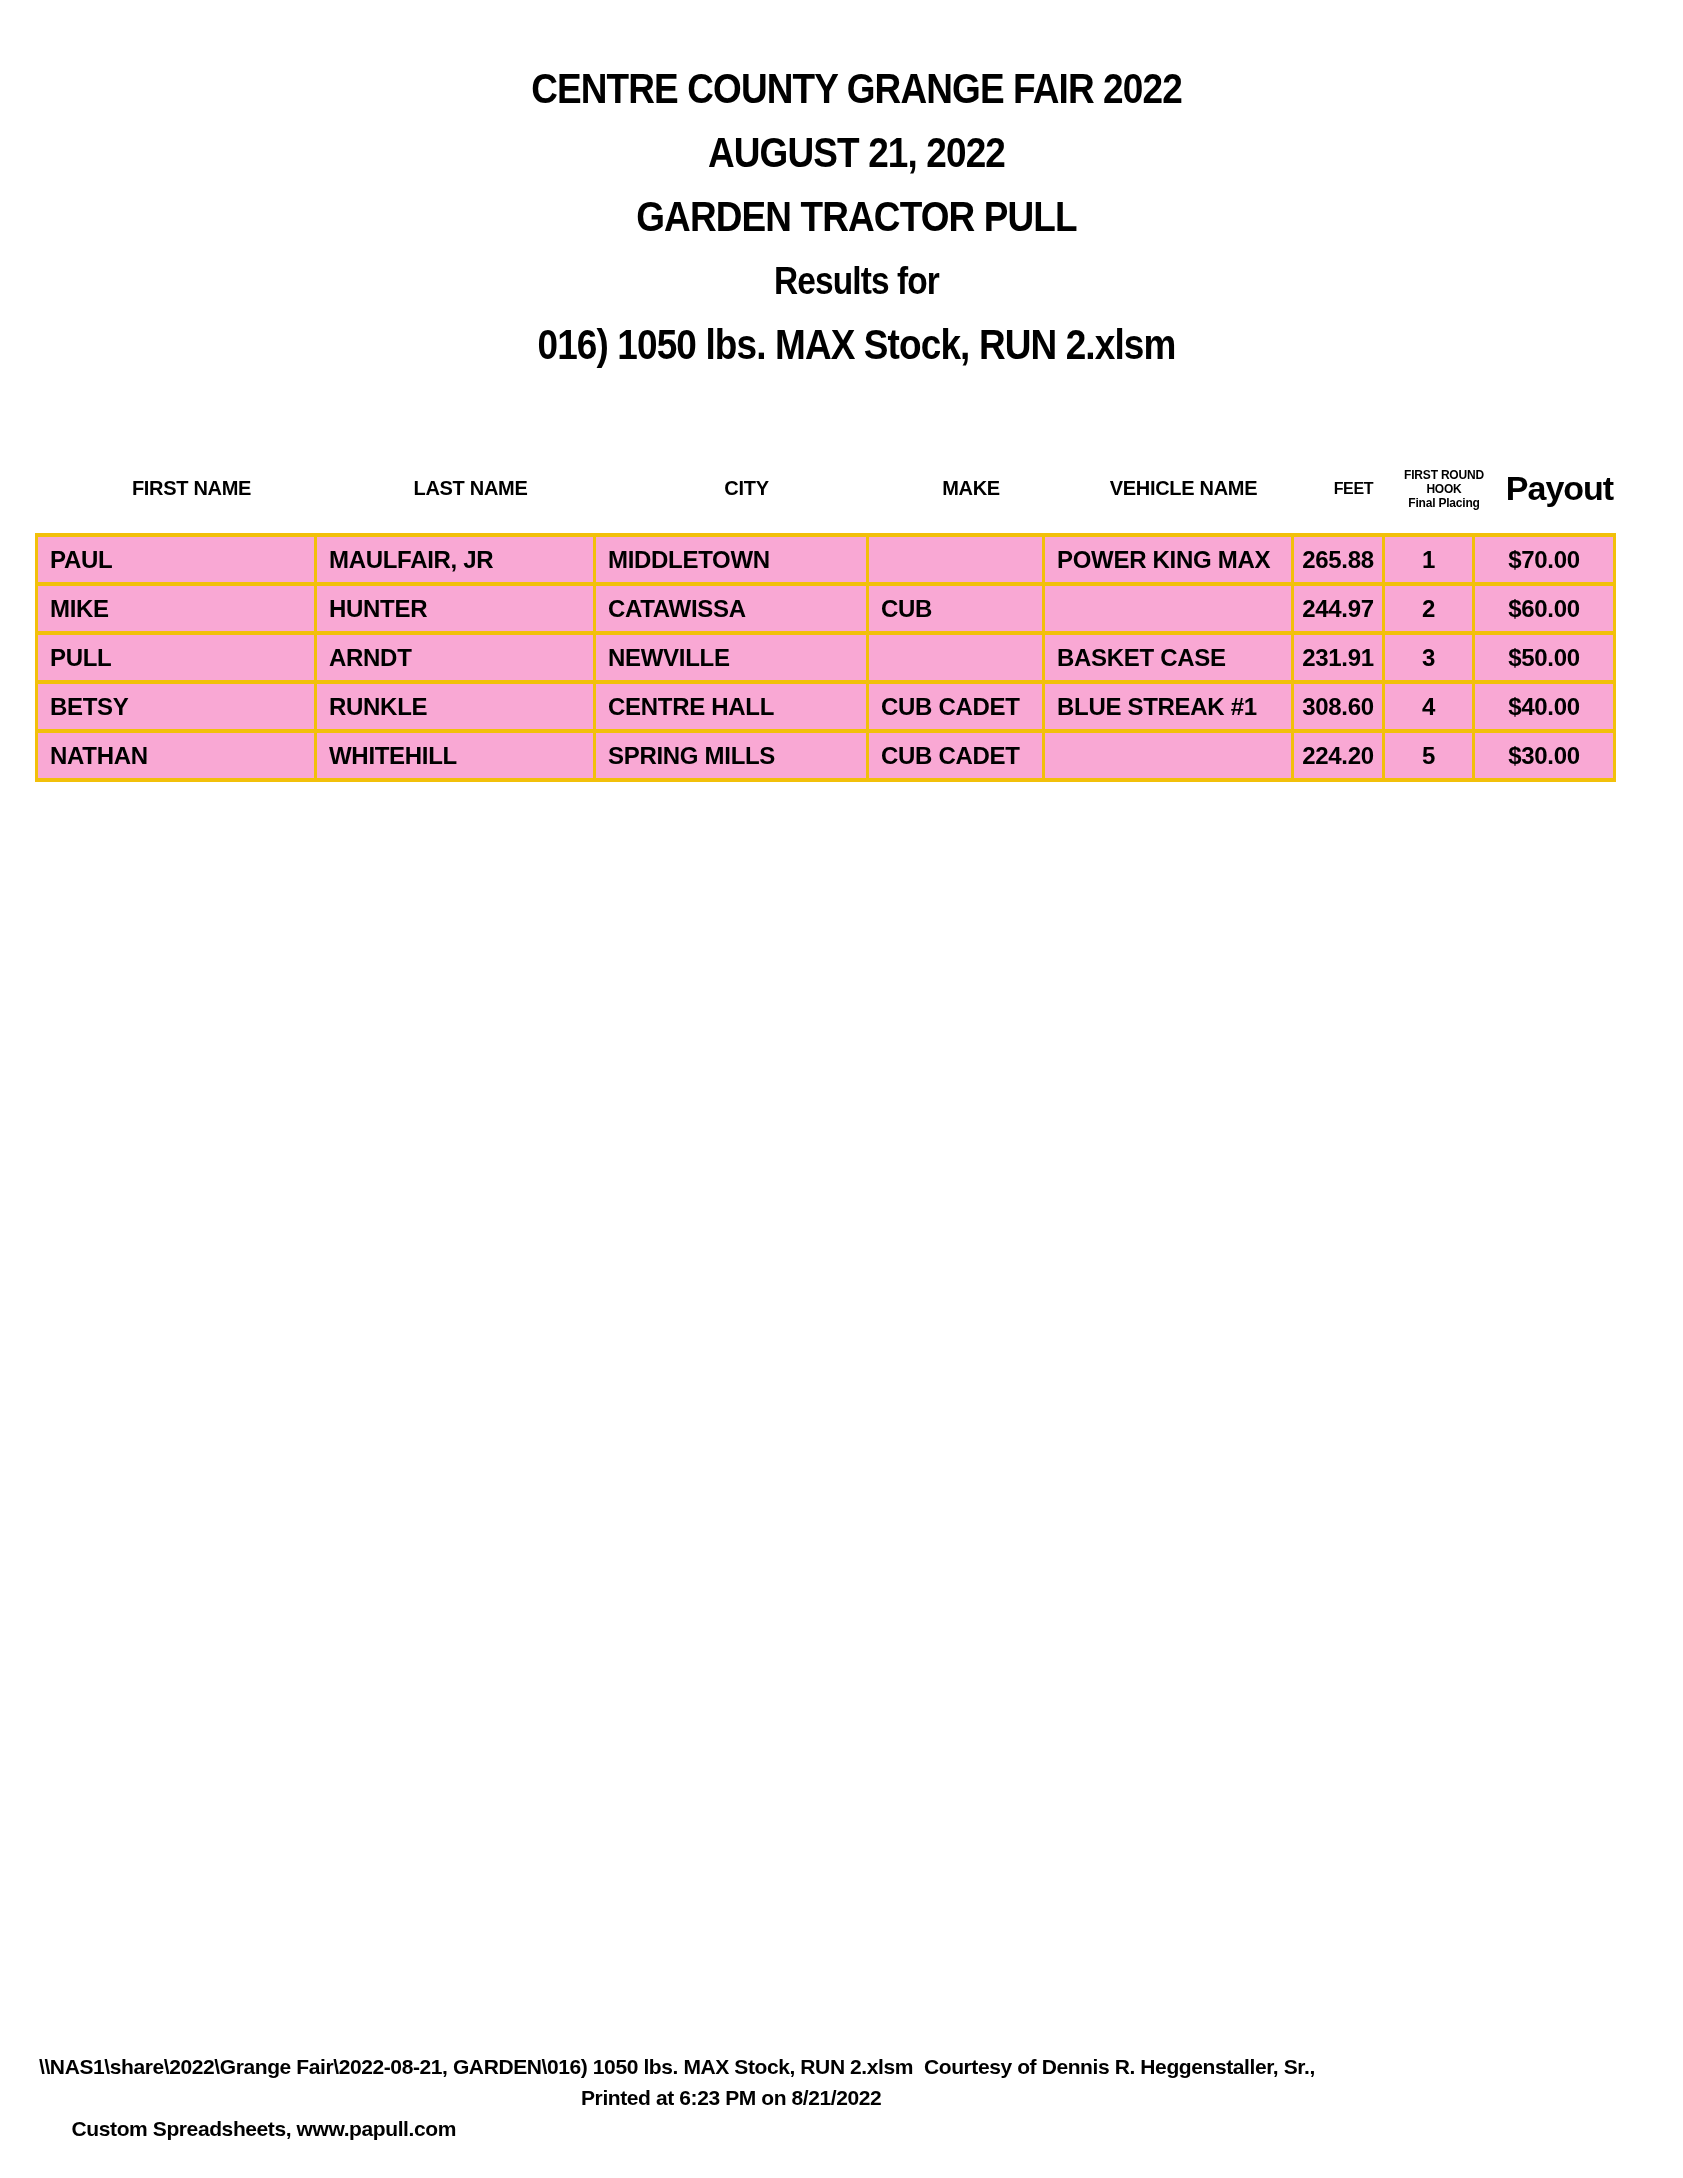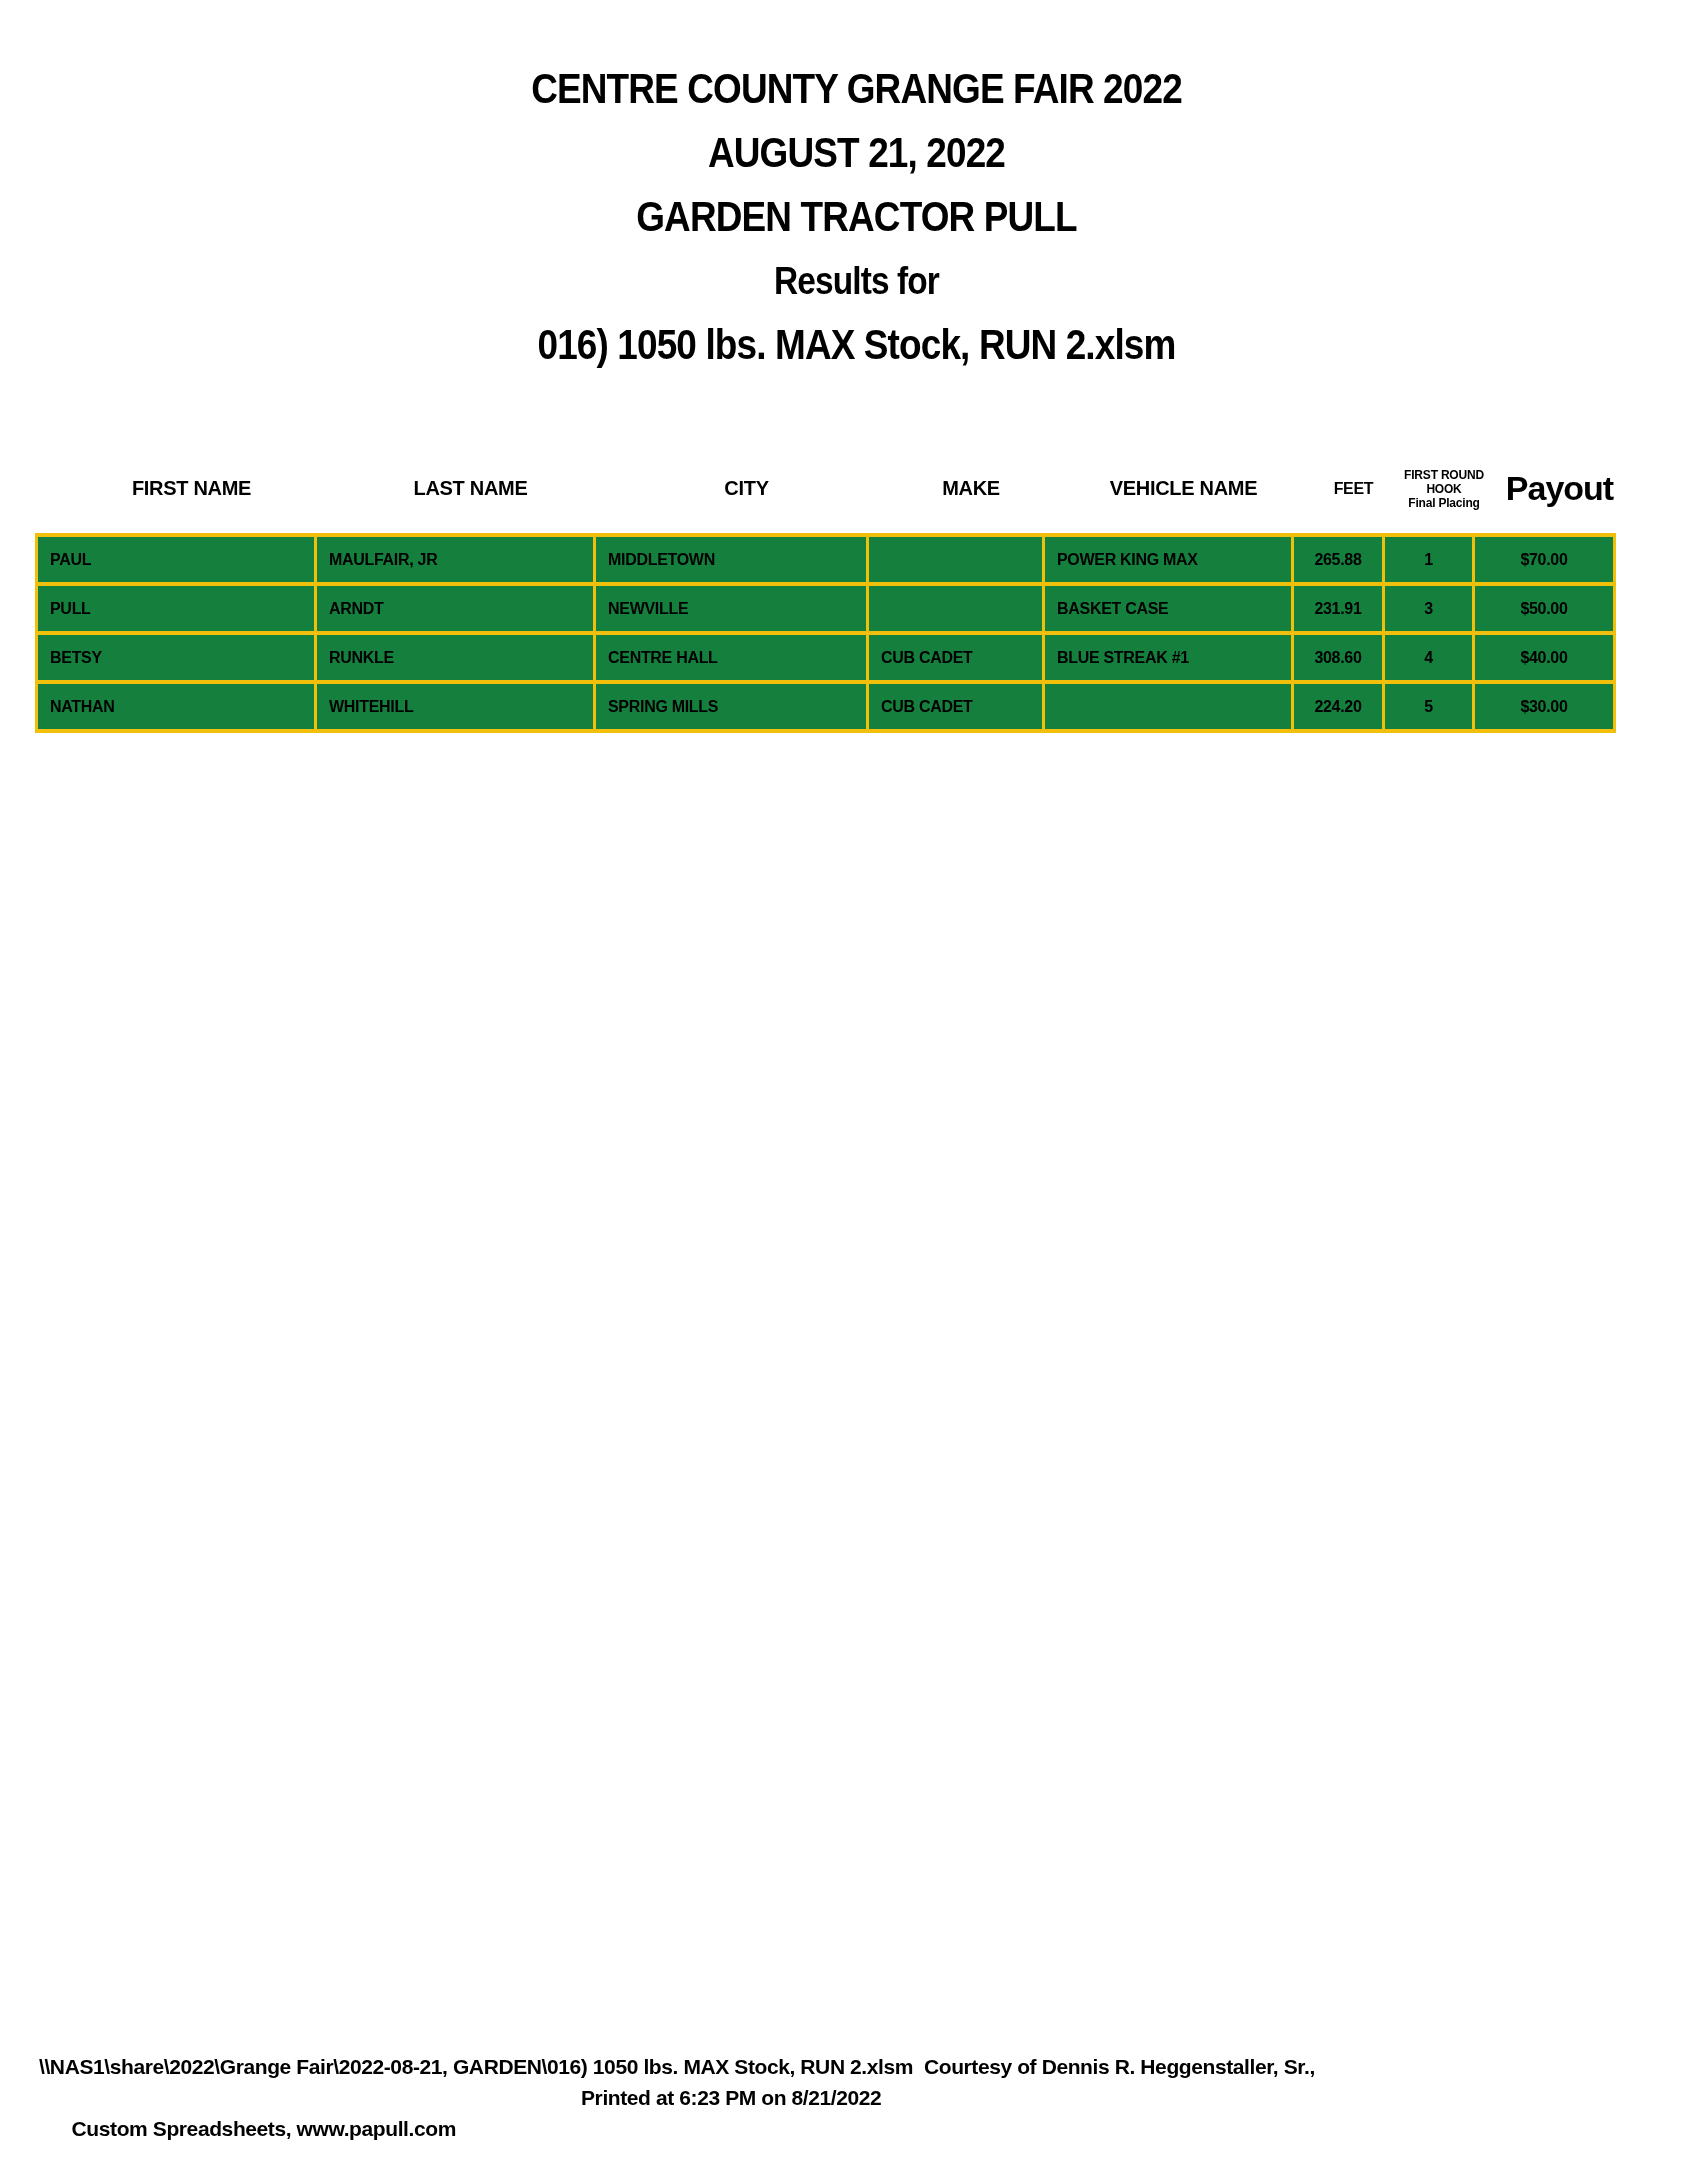--- a/index.html
+++ b/index.html
@@ -77,28 +77,28 @@
     width: 1579px;
     border-collapse: collapse;
     table-layout: fixed;
   }
   table.results td {
     border-left: 3px solid var(--gold, #F2C00A);
     border-right: 3px solid var(--gold, #F2C00A);
     border-top: 4px solid var(--gold, #F2C00A);
     border-bottom: 4px solid var(--gold, #F2C00A);
     height: 45px;
-    font-size: 16px;
+    font-size: 24px;
     font-weight: bold;
     letter-spacing: -0.3px;
     padding: 0 4px 0 12px;
     white-space: nowrap;
     overflow: hidden;
     vertical-align: middle;
-    background: #15803d;
+    background: #f9a8d4;
   }
   table.results td.c-center {
     text-align: center;
     padding: 0;
   }
 
   
   .footer {
     position: absolute;
     left: 39px;
@@ -162,20 +162,30 @@
         <td>PAUL</td>
         <td>MAULFAIR, JR</td>
         <td>MIDDLETOWN</td>
         <td></td>
         <td>POWER KING MAX</td>
         <td class="c-center">265.88</td>
         <td class="c-center">1</td>
         <td class="c-center">$70.00</td>
       </tr>
       <tr>
+        <td>MIKE</td>
+        <td>HUNTER</td>
+        <td>CATAWISSA</td>
+        <td>CUB</td>
+        <td></td>
+        <td class="c-center">244.97</td>
+        <td class="c-center">2</td>
+        <td class="c-center">$60.00</td>
+      </tr>
+      <tr>
         <td>PULL</td>
         <td>ARNDT</td>
         <td>NEWVILLE</td>
         <td></td>
         <td>BASKET CASE</td>
         <td class="c-center">231.91</td>
         <td class="c-center">3</td>
         <td class="c-center">$50.00</td>
       </tr>
       <tr>

